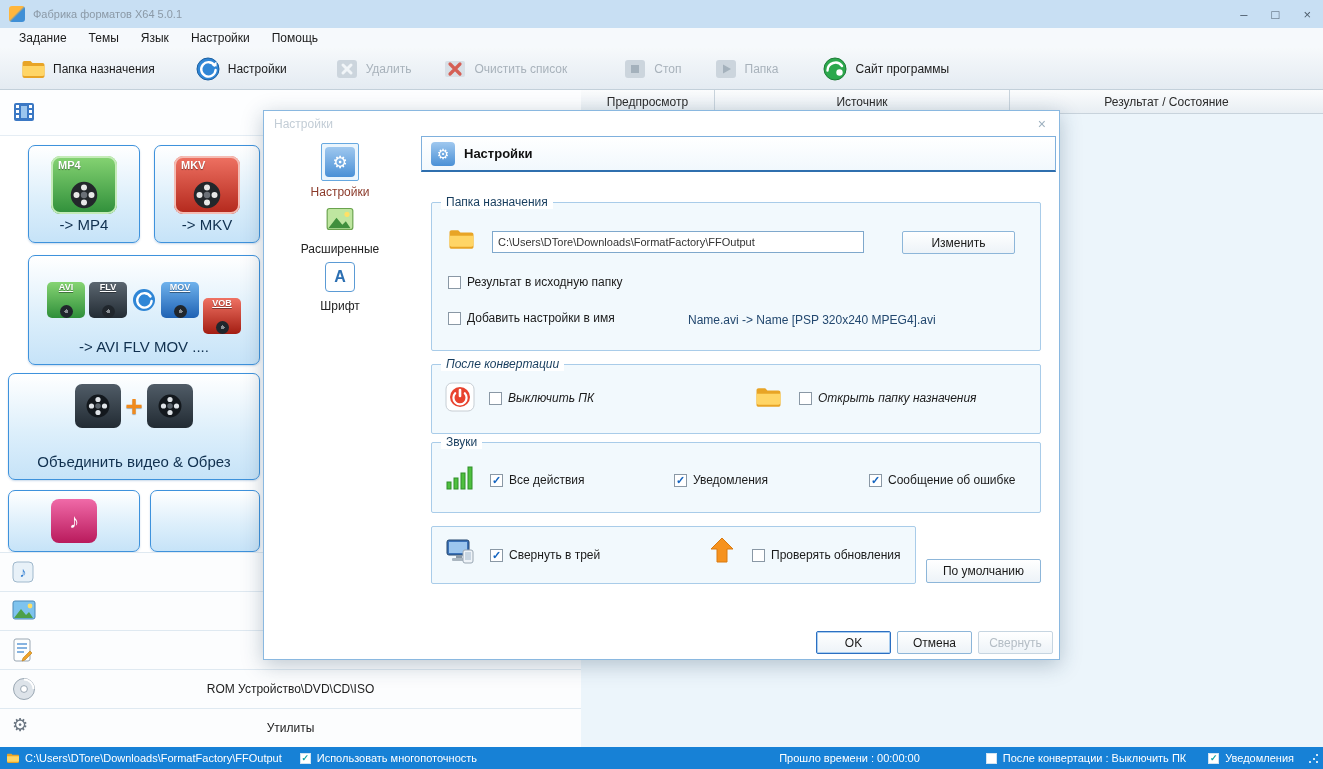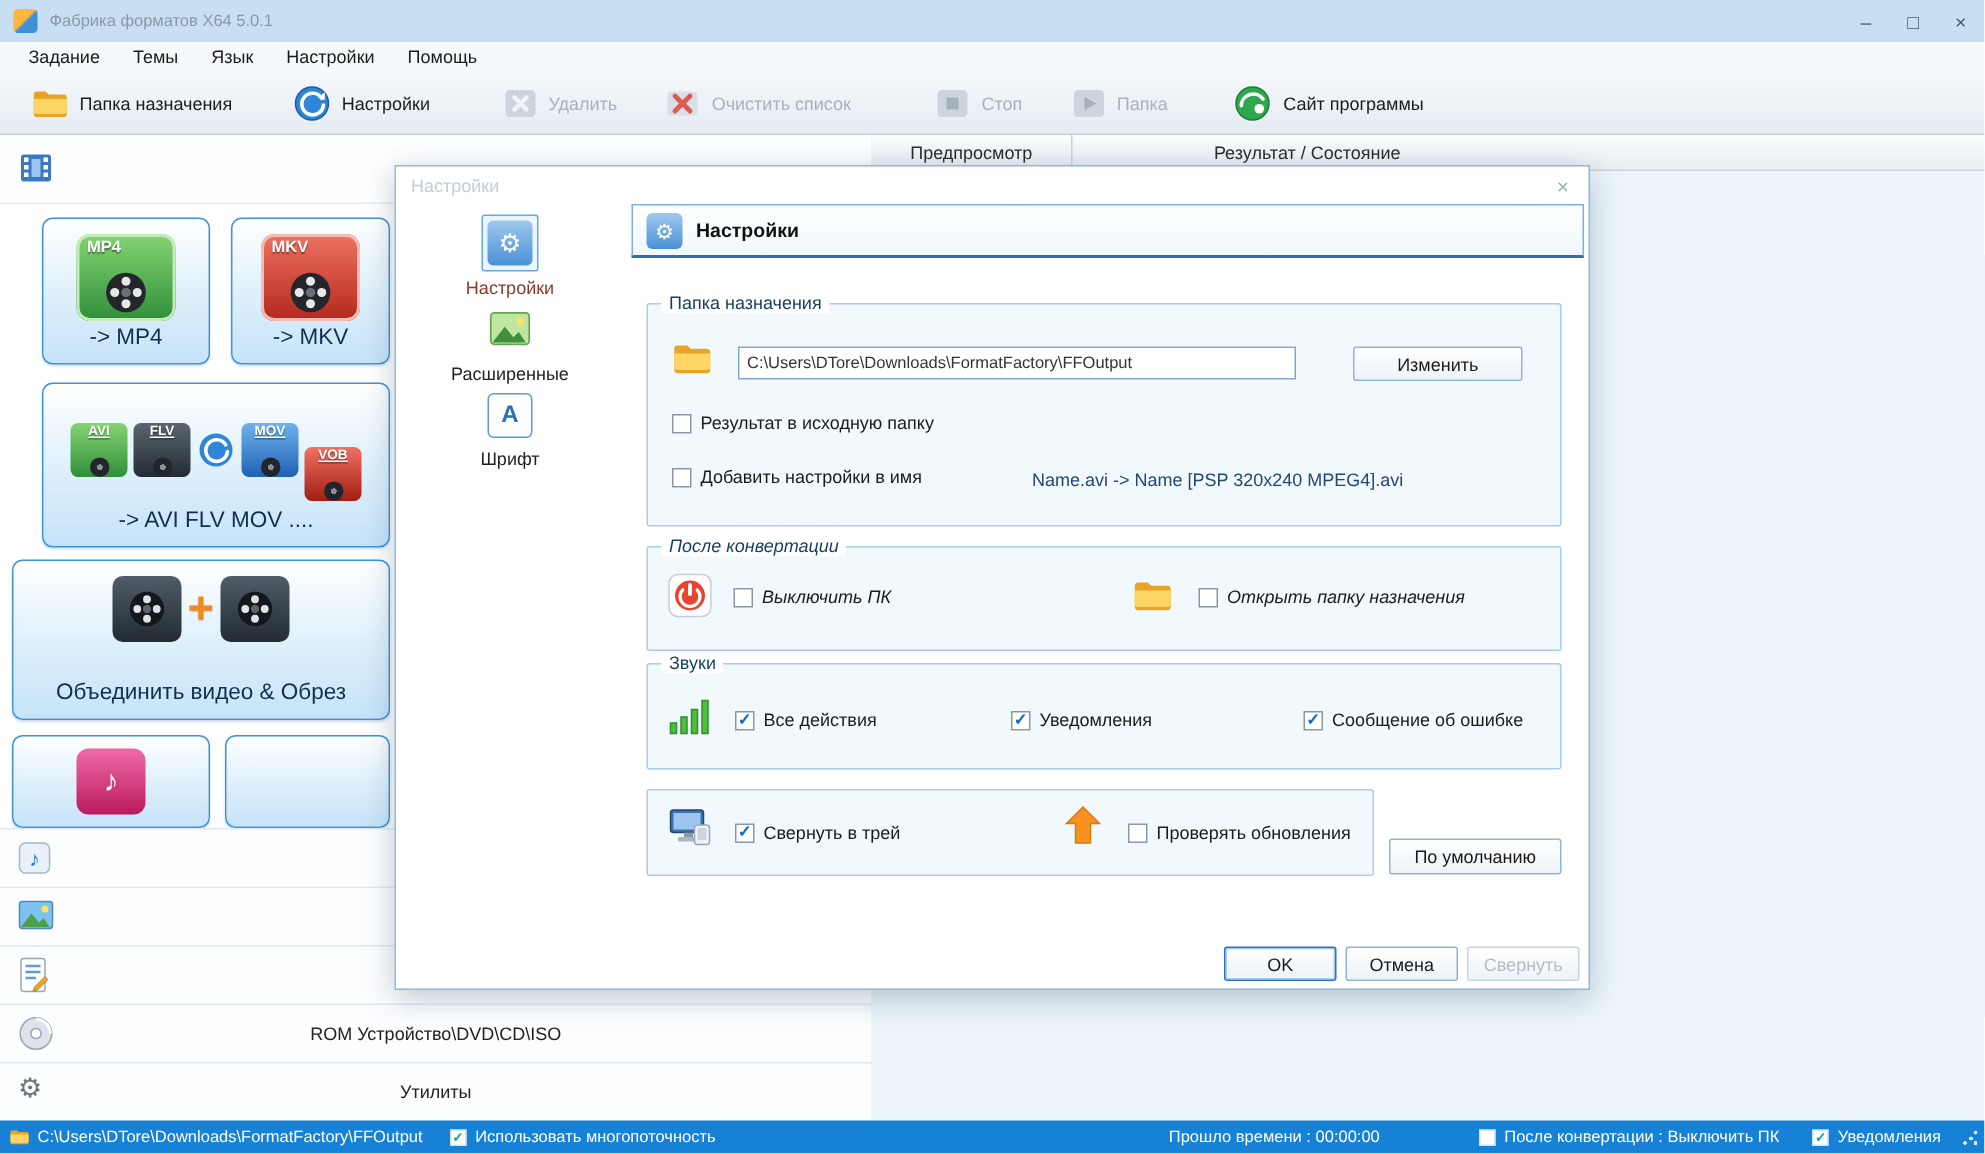--- a/index.html
+++ b/index.html
@@ -338,20 +338,21 @@
     <span class="icon" style="font-size:18px;color:#6b7682;line-height:1;">
       <span>⚙</span>
     </span>
     <span class="lbl">Утилиты</span>
   </div>
 </div>
 
 <div class="table-area">
   <div class="tbl-header">
     <div class="tbl-col" style="width:134px;">Предпросмотр</div>
+    <div class="tbl-col" style="width:295px;">Источник</div>
     <div class="tbl-col" style="width:313px;border-right:none;">Результат / Состояние</div>
   </div>
 </div>
 
 <div class="dialog">
   <span class="dlg-title-text">Настройки</span>
   <span class="dlg-close">×</span>
 
   <div class="nav-item" style="top:32px;">
     <span class="nav-icon-wrap sel">

